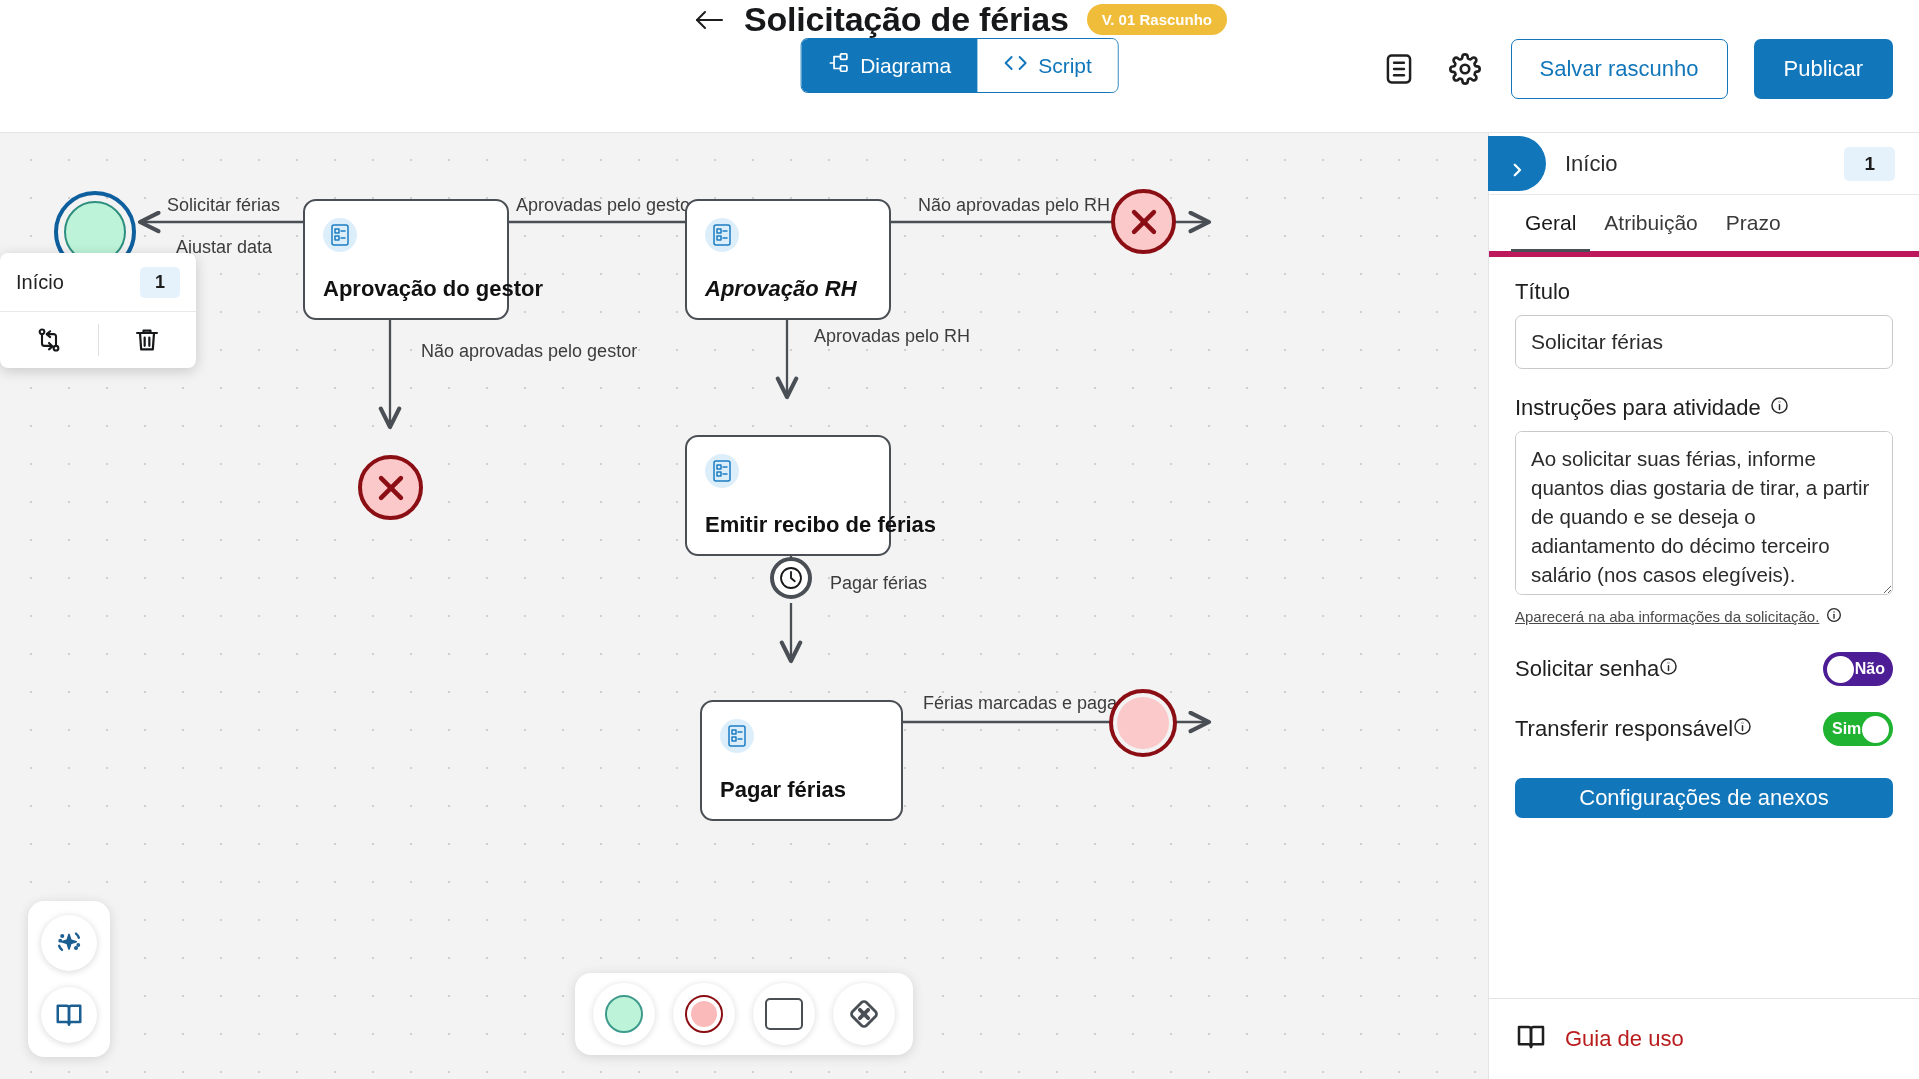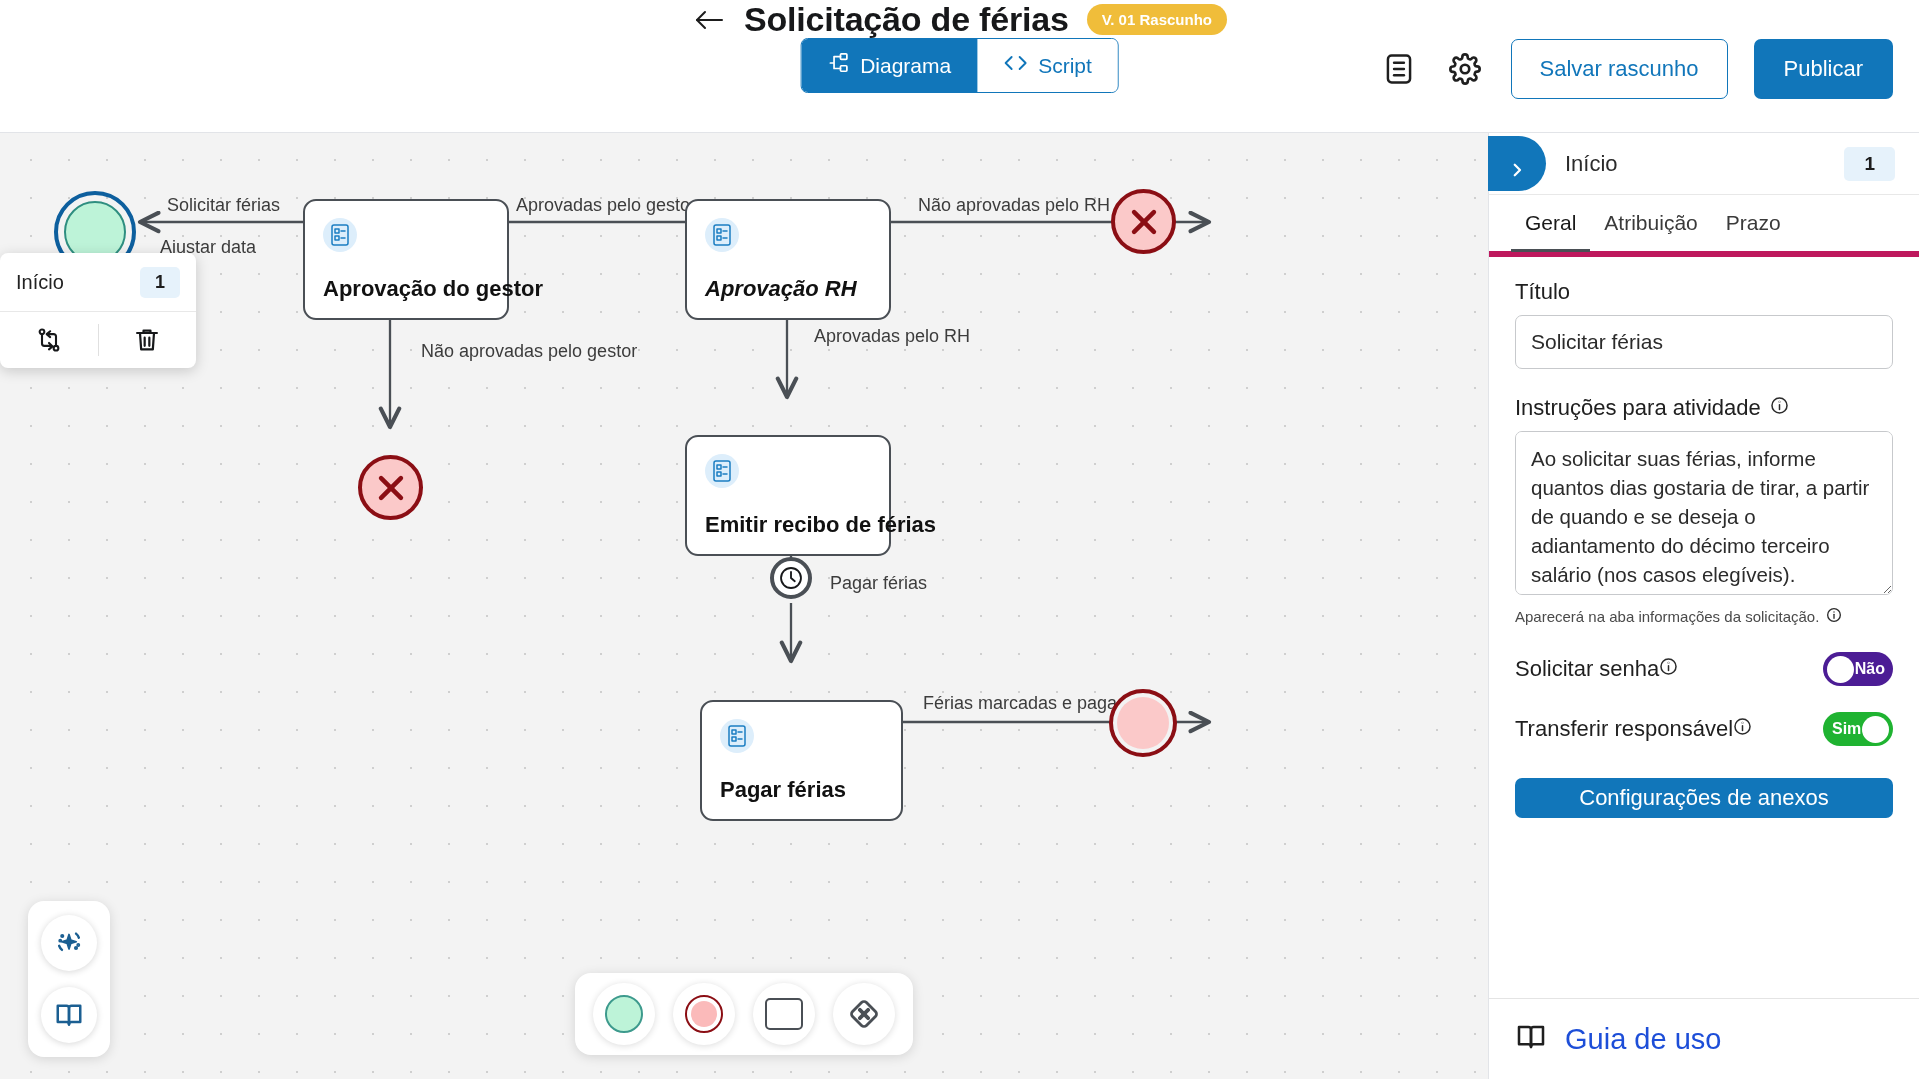--- a/index.html
+++ b/index.html
@@ -306,20 +306,21 @@
     width: 100%; height: 164px;
     border: 1px solid #c7c9cc; border-radius: 7px;
     padding: 12px 15px; font-size: 20.5px; color: #2b2b2b;
     font-family: inherit; line-height: 1.42;
     resize: vertical; outline: none;
   }
   .helper {
     font-size: 15px; color: #4a4a4a;
     display: flex; align-items: center; gap: 7px;
     margin-top: 8px;
+    text-decoration: underline;
   }
   .toggle-row {
     display: flex; align-items: center; justify-content: space-between;
     margin-top: 26px;
   }
   .toggle-label {
     font-size: 22px; color: #1f1f1f;
     display: flex; align-items: center; 
   }
   .switch {
@@ -342,21 +343,21 @@
     width: 100%; height: 40px;
     background: #1176ba; color: #fff; border: none; border-radius: 7px;
     font-size: 22px; font-family: inherit; cursor: pointer;
   }
   .panel-foot {
     border-top: 1px solid #e4e4e4;
     padding: 22px 26px;
     display: flex; align-items: center; gap: 18px;
     cursor: pointer;
   }
-  .panel-foot-label { font-size: 29px; color: #1d4ed8; }
+  .panel-foot-label { font-size: 22px; color: #b91c1c; }
 </style>
 </head>
 <body>
 
 <div class="app">
 
   <div class="header">
     <div class="hdr-left">
       <div class="back-arrow">
         <svg width="30" height="24" viewBox="0 0 30 24" fill="none" stroke="#1d1d1d" stroke-width="2" stroke-linecap="round" stroke-linejoin="round">
@@ -440,21 +441,21 @@
           <line x1="791" y1="470" x2="791" y2="528" marker-end="url(#arr)"></line>
 
           <line x1="903" y1="589" x2="1209" y2="589" marker-end="url(#arr)"></line>
         </g>
       </svg>
 
       <div class="start-sel-ring" style="left:54px; top:58px;"></div>
       <div class="start-node" style="left:64px; top:68px;"></div>
 
       <div class="edge-label" style="left:167px; top:62px;">Solicitar férias</div>
-      <div class="edge-label" style="left:160px; top:104px;">Ajustar data</div>
+      <div class="edge-label" style="left:176px; top:104px;">Ajustar data</div>
       <div class="edge-label" style="left:516px; top:62px;">Aprovadas pelo gestor</div>
       <div class="edge-label" style="left:421px; top:208px;">Não aprovadas pelo gestor</div>
       <div class="edge-label" style="left:918px; top:62px;">Não aprovadas pelo RH</div>
       <div class="edge-label" style="left:814px; top:193px;">Aprovadas pelo RH</div>
       <div class="edge-label" style="left:830px; top:440px;">Pagar férias</div>
       <div class="edge-label" style="left:923px; top:560px;">Férias marcadas e pagas</div>
 
       <div class="task-node" style="left:303px; top:25px; width:206px; height:121px;">
         <div class="task-icon-wrap">
           <svg width="20" height="22" viewBox="0 0 20 22" fill="none" stroke="#1b7ec2" stroke-width="1.5" stroke-linecap="round" stroke-linejoin="round">

